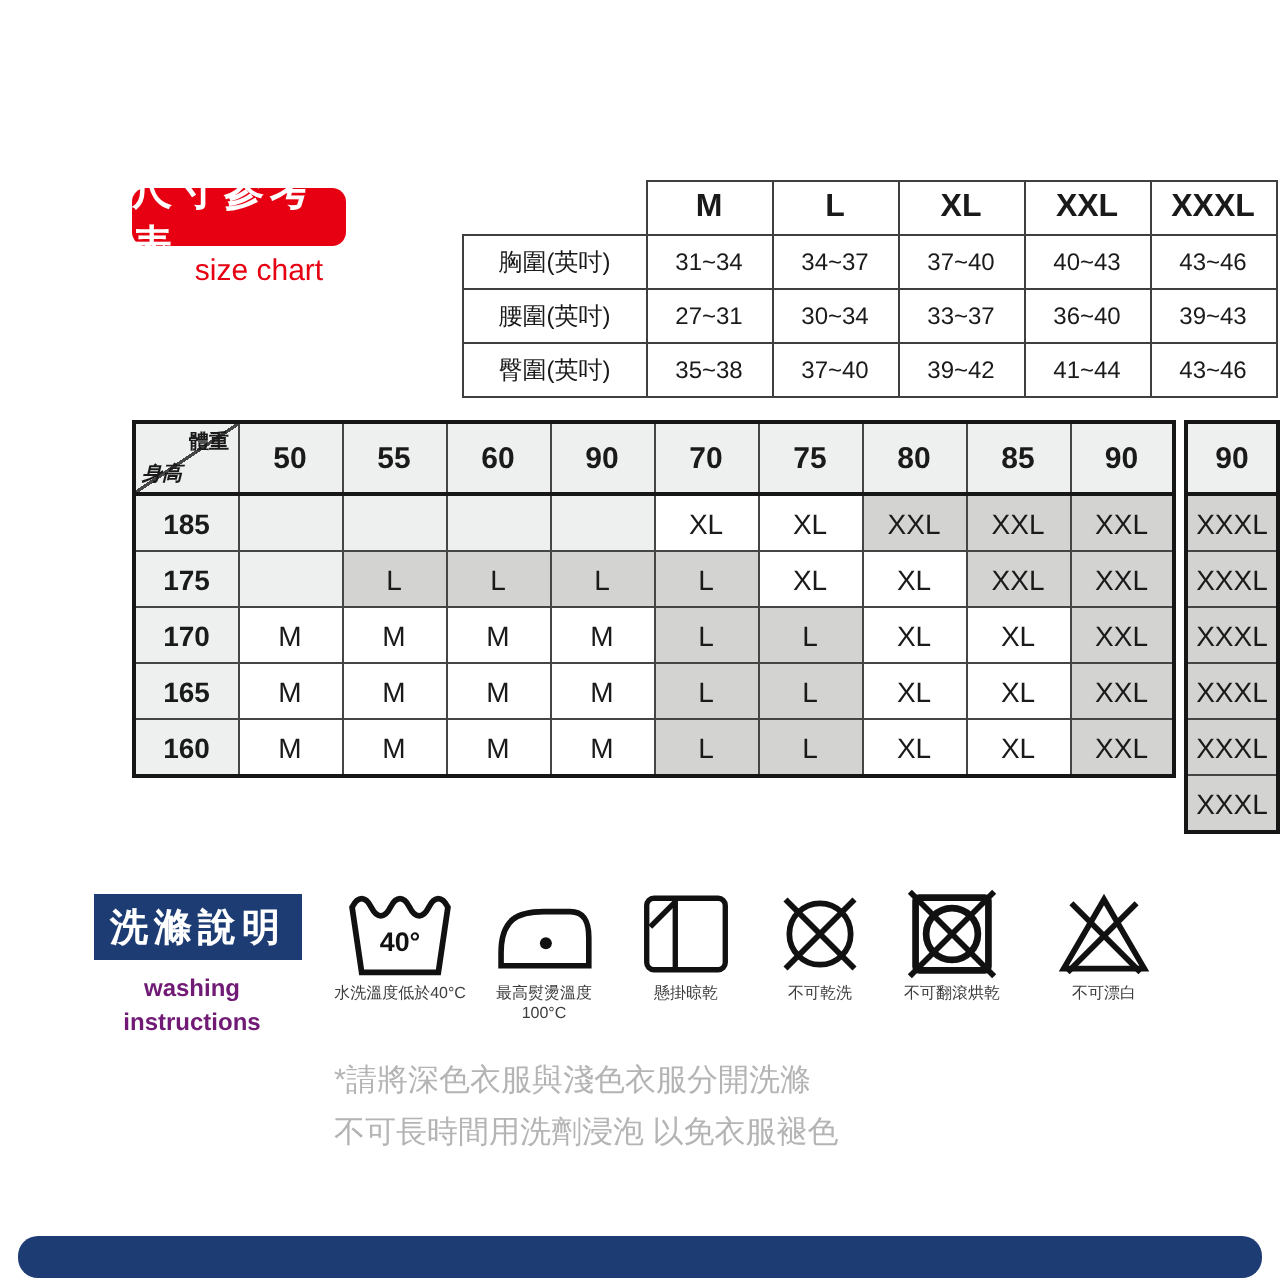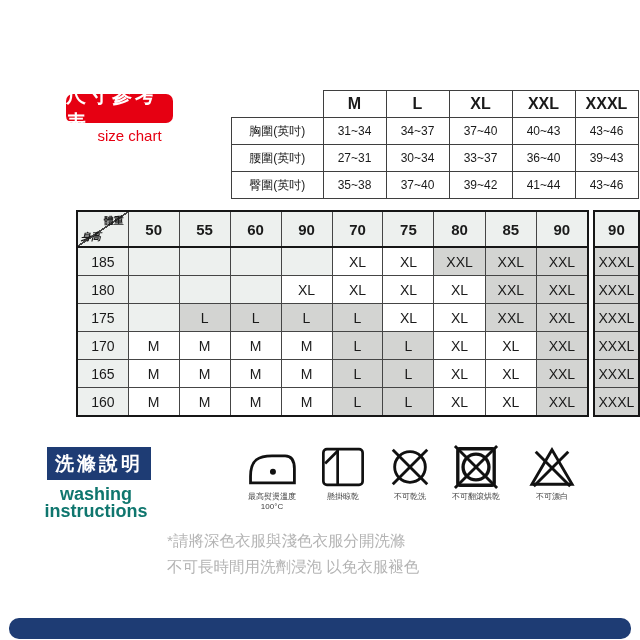--- a/index.html
+++ b/index.html
@@ -16,42 +16,42 @@
   
   .size-table{position:absolute;left:231px;top:90px;border-collapse:collapse;table-layout:fixed;}
   .size-table td,.size-table th{border:1.6px solid #3f3f3f;height:26px;text-align:center;
            font-size:12px;padding:0;background:#fff;}
   .size-table th{font-weight:bold;font-size:16px;}
   .size-table .corner{border:none;background:transparent;}
   .size-table .rowlab{width:91px;}
   .size-table .col{width:62px;}
 
   
-  .matrix-wrap{position:absolute;left:66px;top:210px;display:flex;align-items:flex-start;margin-left:10px;}
+  .matrix-wrap{position:absolute;left:66px;top:210px;display:flex;align-items:flex-start;}
   .mtable{border-collapse:collapse;table-layout:fixed;border:2px solid #161616;}
   .mtable td,.mtable th{border:1px solid #454545;padding:0;text-align:center;font-size:14px;height:27px;}
   .mtable th{height:34px;font-weight:bold;font-size:15px;border-bottom:2px solid #161616;}
   .mtable col{width:52px;}
   .last-table{margin-left:4px;}
   .last-table col{width:46px;}
   .c-light{background:#edf0ee;}
   .c-white{background:#ffffff;}
   .c-gray{background:#d3d4d2;}
-  .rowhead{background:#edf0ee;font-weight:normal;font-size:15px;}
+  .rowhead{background:#edf0ee;font-weight:bold;font-size:15px;}
   .corner-cell{position:relative;background:#edf0ee;
      background-image:linear-gradient(to bottom right,transparent calc(50% - 0.9px),#454545 calc(50% - 0.9px),#454545 calc(50% + 0.9px),transparent calc(50% + 0.9px));}
   .corner-cell .tr{position:absolute;top:2px;right:4px;font-size:10px;font-weight:bold;}
   .corner-cell .bl{position:absolute;bottom:2px;left:3px;font-size:10px;font-weight:bold;font-style:italic;}
 
   
   .navy-badge{position:absolute;left:47px;top:447px;width:104px;height:33px;background:#1e3c74;
               color:#fff;font-weight:bold;font-size:19px;letter-spacing:3px;
               display:flex;align-items:center;justify-content:center;}
-  .navy-sub{position:absolute;left:22px;top:486px;width:148px;text-align:center;color:#0f766e;
-            font-weight:bold;font-size:18px;line-height:17px;}
+  .navy-sub{position:absolute;left:22px;top:486px;width:148px;text-align:center;color:#701a75;
+            font-weight:bold;font-size:12px;line-height:17px;}
   .care-item{position:absolute;top:444px;width:100px;text-align:center;}
   .care-item .ic{height:46px;display:flex;align-items:center;justify-content:center;}
   .care-item svg{stroke:#111;fill:none;stroke-width:3;}
   .care-label{font-size:8px;color:#3c3c3c;line-height:10px;margin-top:2px;}
   .note{position:absolute;left:167px;top:528px;font-size:15.5px;color:#b4b4b4;line-height:26px;}
 
   .bottom-bar{position:absolute;left:9px;bottom:1px;width:622px;height:21px;background:#1e3c74;border-radius:10px;}
 </style>
 </head>
 <body>
@@ -134,32 +134,20 @@
             <td class="c-light"></td>
             <td class="c-light"></td>
             <td class="c-light"></td>
             <td class="c-white">XL</td>
             <td class="c-white">XL</td>
             <td class="c-gray">XXL</td>
             <td class="c-gray">XXL</td>
             <td class="c-gray">XXL</td>
           </tr>
           <tr>
-            <td class="rowhead">180</td>
-            <td class="c-light"></td>
-            <td class="c-light"></td>
-            <td class="c-light"></td>
-            <td class="c-white">XL</td>
-            <td class="c-white">XL</td>
-            <td class="c-white">XL</td>
-            <td class="c-white">XL</td>
-            <td class="c-gray">XXL</td>
-            <td class="c-gray">XXL</td>
-          </tr>
-          <tr>
             <td class="rowhead">175</td>
             <td class="c-light"></td>
             <td class="c-gray">L</td>
             <td class="c-gray">L</td>
             <td class="c-gray">L</td>
             <td class="c-gray">L</td>
             <td class="c-white">XL</td>
             <td class="c-white">XL</td>
             <td class="c-gray">XXL</td>
             <td class="c-gray">XXL</td>
@@ -231,20 +219,29 @@
         </tbody>
     </table>
   </div>
 
   <div class="navy-badge">洗滌說明</div>
   <div class="navy-sub">
     <div>washing</div>
     <div>instructions</div>
   </div>
 
+  <div class="care-item" style="left:150px">
+    <div class="ic">
+      <svg width="58" height="46" viewBox="0 0 60 48">
+        <path d="M5,10 C8,4 12,4 15,10 C18,16 22,16 25,10 C28,4 32,4 35,10 C38,16 42,16 45,10 C48,4 52,4 55,10 L50,44 L10,44 Z"></path>
+        <text x="30" y="33" text-anchor="middle" font-size="14" font-weight="bold" fill="#111" stroke="none">40°</text>
+      </svg>
+    </div>
+    <div class="care-label">水洗溫度低於40°C</div>
+  </div>
 
   <div class="care-item" style="left:222px">
     <div class="ic">
       <svg width="56" height="46" viewBox="0 0 60 48">
         <path d="M7,41 L7,34 C7,16 16,12 30,12 L44,12 C52,12 54,18 54,26 L54,41 Z"></path>
         <circle cx="31" cy="29" r="3.2" fill="#111" stroke="none"></circle>
       </svg>
     </div>
     <div class="care-label">
       <div>最高熨燙溫度</div>

